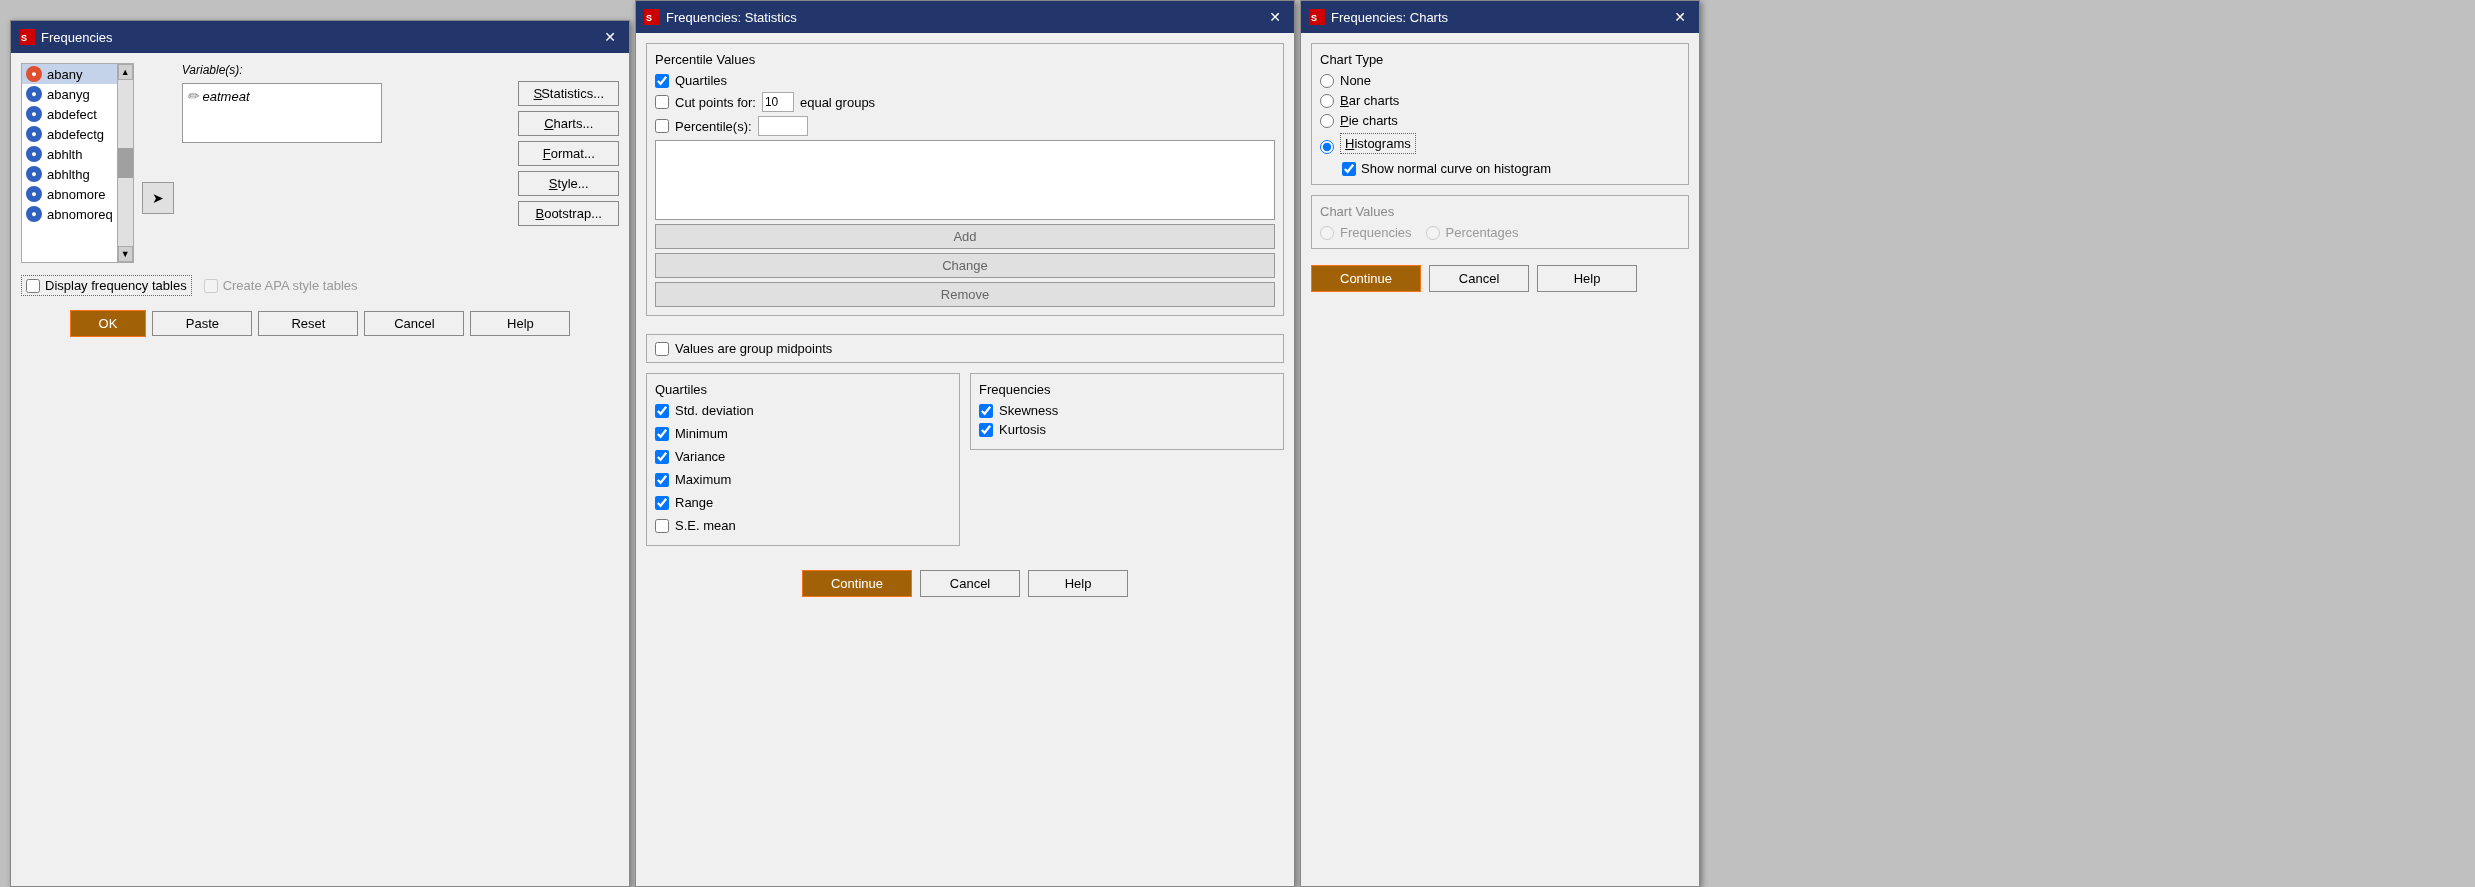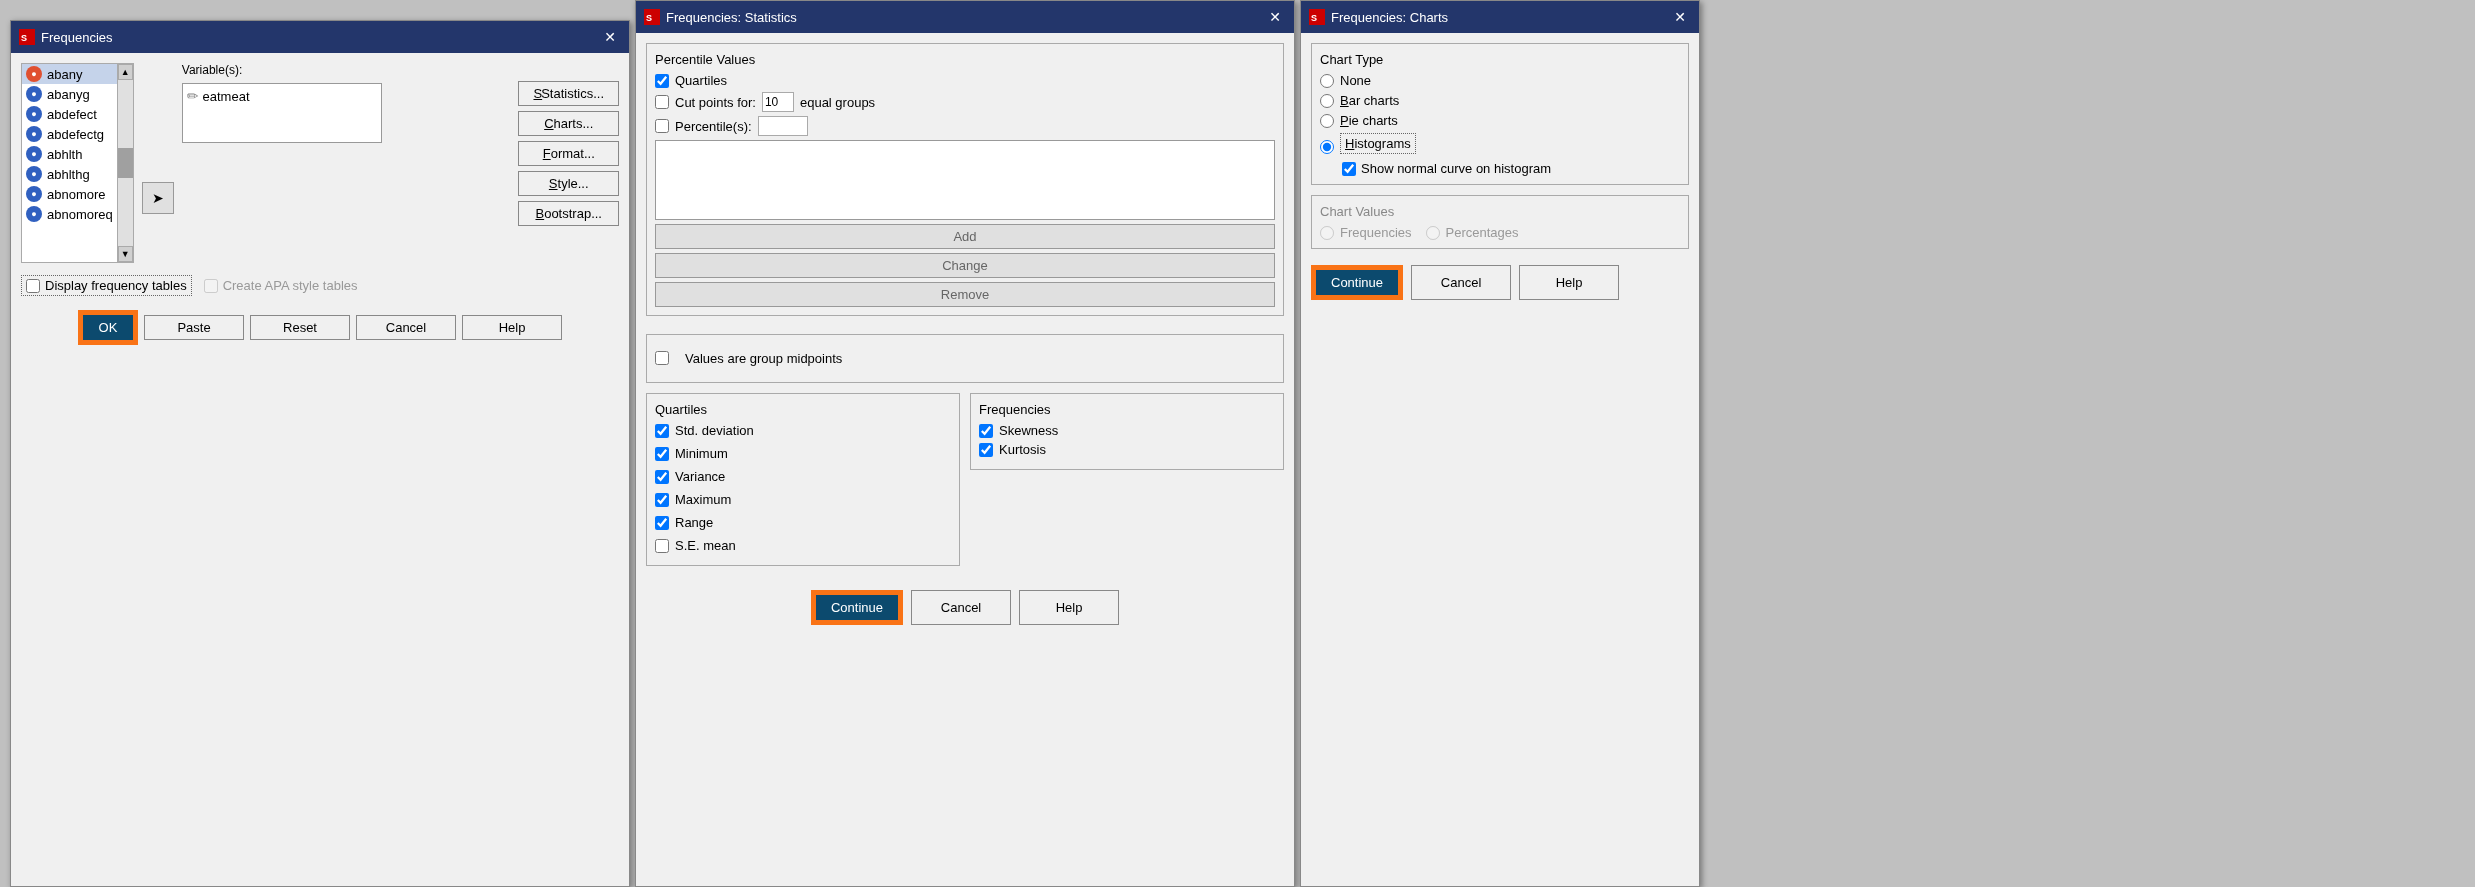--- a/index.html
+++ b/index.html
@@ -120,20 +120,21 @@
       font-size: 14px;
       flex-shrink: 0;
       align-self: center;
     }
 
     .variables-section {
       display: flex;
       flex-direction: column;
       flex: 1;
       gap: 4px;
+      font-style: italic;
     }
 
     .var-label {
       font-size: 12px;
       margin-bottom: 2px;
     }
 
     .var-drop-box {
       border: 1px solid #999;
       background: white;
@@ -167,24 +168,24 @@
       border: 1px solid #888;
       padding: 4px 14px;
       font-size: 13px;
       cursor: pointer;
       min-width: 100px;
       text-align: center;
     }
     .spss-btn u { text-decoration: underline; }
 
     .spss-btn-primary {
-      background: #0c4a6e;
+      background: #a16207;
       color: white;
-      border: 5px solid #f97316;
-      padding: 5px 15px;
+      border: 1px solid #f97316;
+      padding: 5px 28px;
       font-size: 13px;
       cursor: pointer;
       min-width: 60px;
     }
 
     .freq-bottom {
       display: flex;
       flex-direction: row;
       gap: 12px;
       align-items: center;
@@ -278,24 +279,24 @@
       background: #e0e0e0;
       border: 1px solid #999;
       padding: 4px 10px;
       font-size: 13px;
       cursor: pointer;
       color: #666;
     }
 
     .midpoints-row {
       display: flex;
-      align-items: flex-start;
-      gap: 16px;
+      align-items: flex-end;
+      gap: 6px;
       border: 1px solid #aaa;
-      padding: 16px 8px;
+      padding: 6px 8px;
     }
 
     .dispersion-grid {
       display: grid;
       grid-template-columns: 1fr;
       gap: 4px 12px;
     }
 
     .stats-bottom-btns {
       display: flex;

